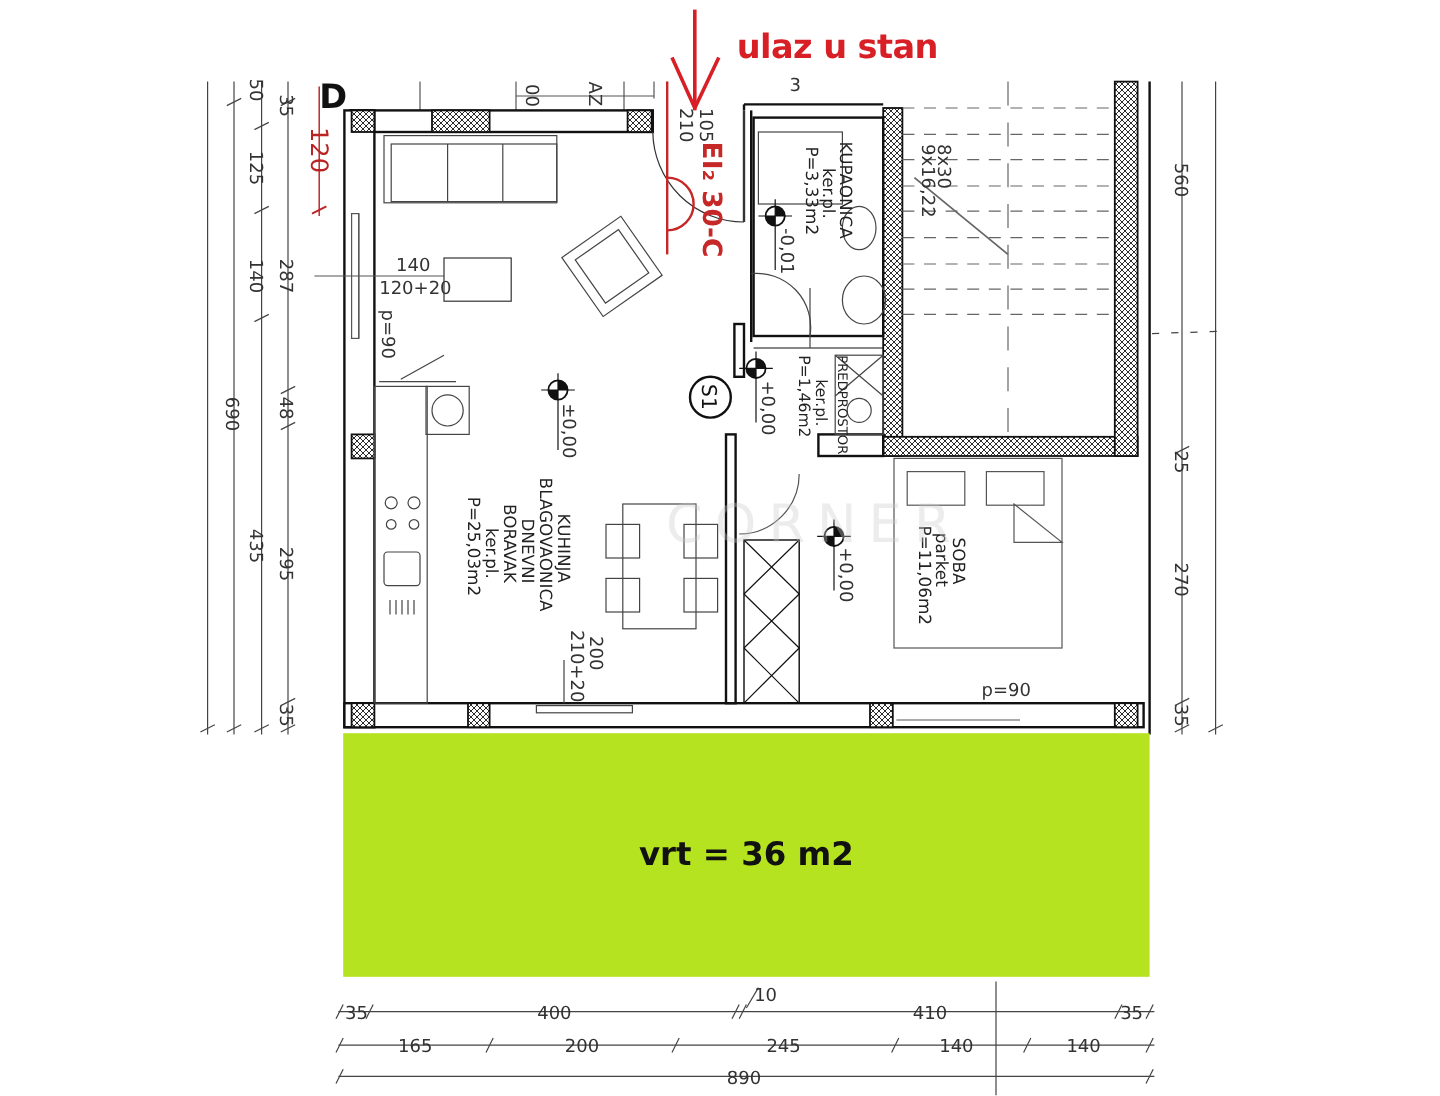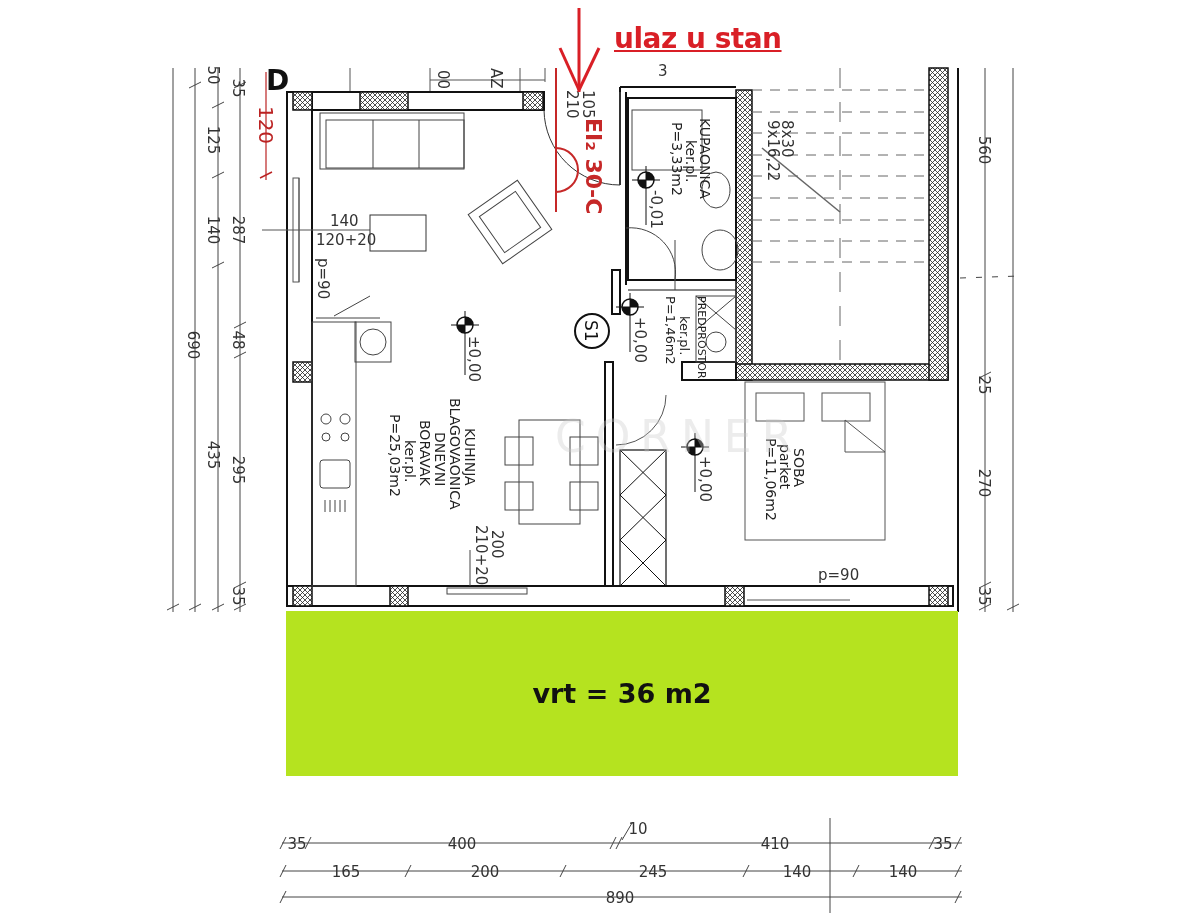--- a/index.html
+++ b/index.html
@@ -1,20 +1,20 @@
 <!DOCTYPE html>
 <html><head>
 <meta charset="utf-8">
 <style>
   html, body { margin: 0; padding: 0; background: #ffffff; }
   body { width: 1200px; height: 913px; position: relative; overflow: hidden; font-family: "Liberation Sans", sans-serif; }
   #plan { position: absolute; left: 0; top: 0; width: 1200px; height: 913px; }
   .dim { font-family: "DejaVu Sans", sans-serif; font-size: 15px; fill: #333; }
-  .entry-label { position: absolute; left: 614px; top: 22px; font-family: "DejaVu Sans", sans-serif; font-weight: bold; font-size: 28px; color: #d91f26; letter-spacing: -0.5px; text-decoration: underline; }
-  .garden { position: absolute; left: 286px; top: 611px; width: 672px; height: 165px; background: #b5e31f; display: flex; align-items: center; justify-content: center; }
+  .entry-label { position: absolute; left: 614px; top: 22px; font-family: "DejaVu Sans", sans-serif; font-weight: bold; font-size: 28px; color: #d91f26; letter-spacing: -0.5px; }
+  .garden { position: absolute; left: 286px; top: 611px; width: 672px; height: 203px; background: #b5e31f; display: flex; align-items: center; justify-content: center; }
   .garden-label { font-family: "DejaVu Sans", sans-serif; font-weight: bold; font-size: 27px; color: #111; }
 </style>
 </head>
 <body>
 
 <svg id="plan" viewBox="0 0 1200 913" xmlns="http://www.w3.org/2000/svg">
   <defs>
     <pattern id="hatch" width="5" height="5" patternUnits="userSpaceOnUse">
       <rect width="5" height="5" fill="#fff"></rect>
       <path d="M0,0 L5,5 M5,0 L0,5" stroke="#222" stroke-width="0.8"></path>

